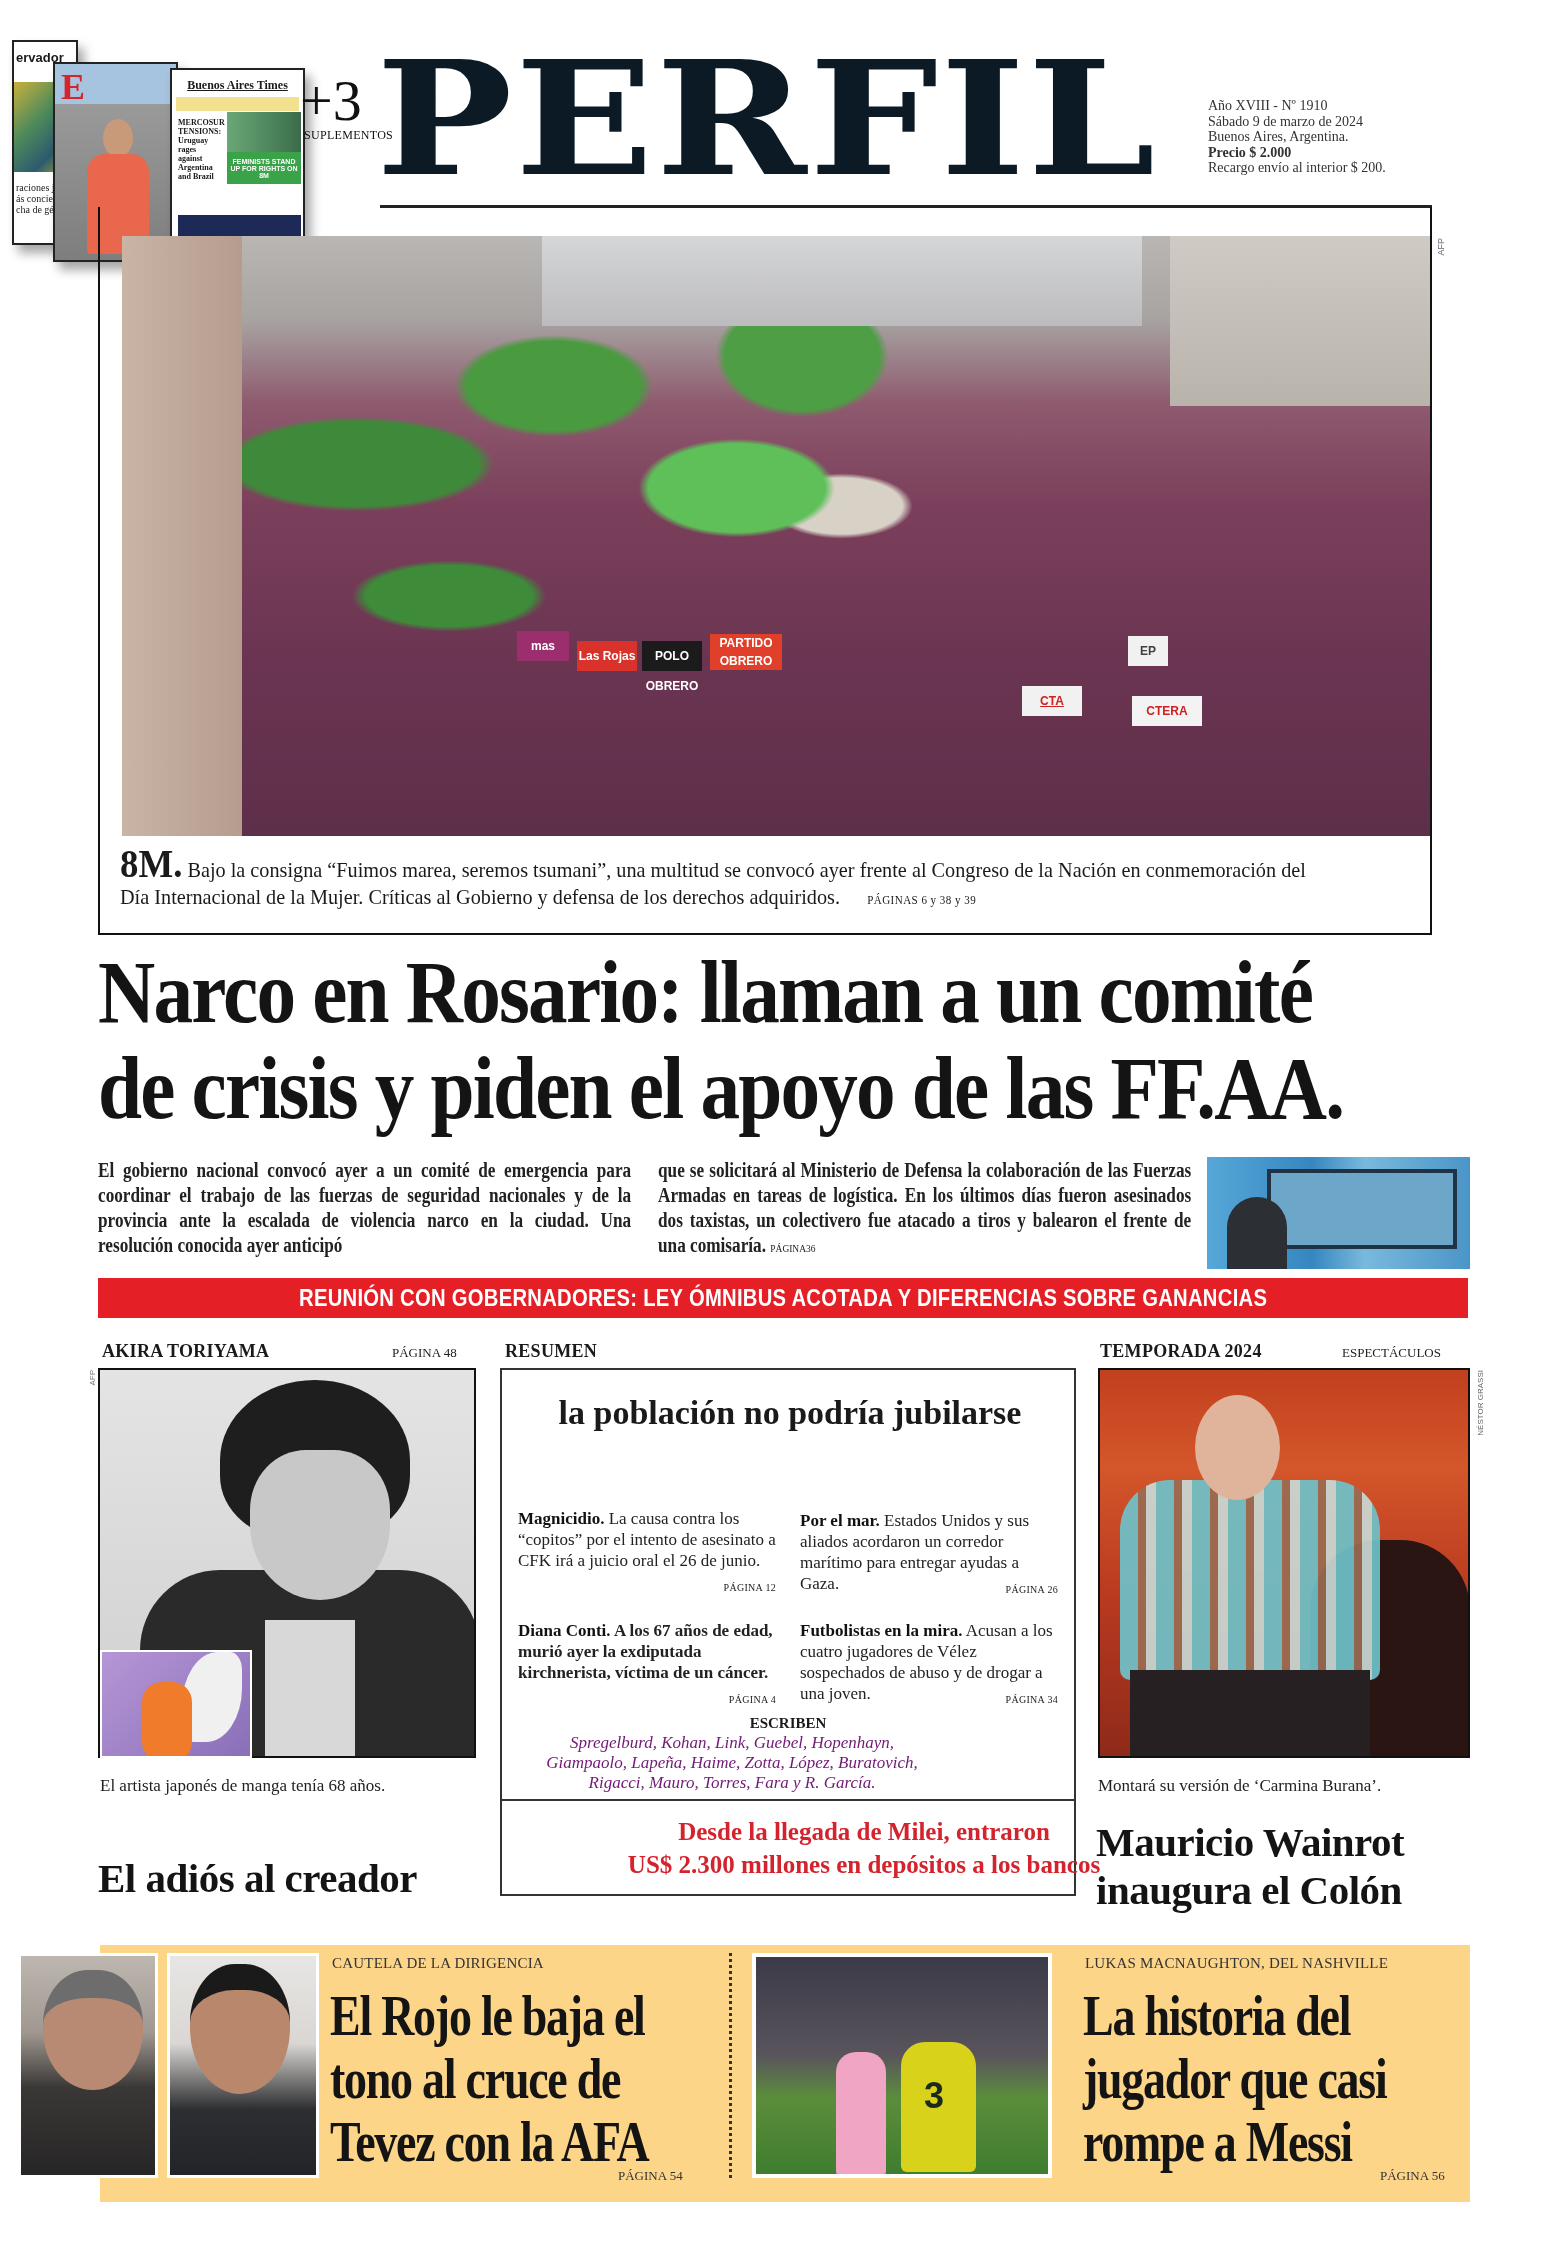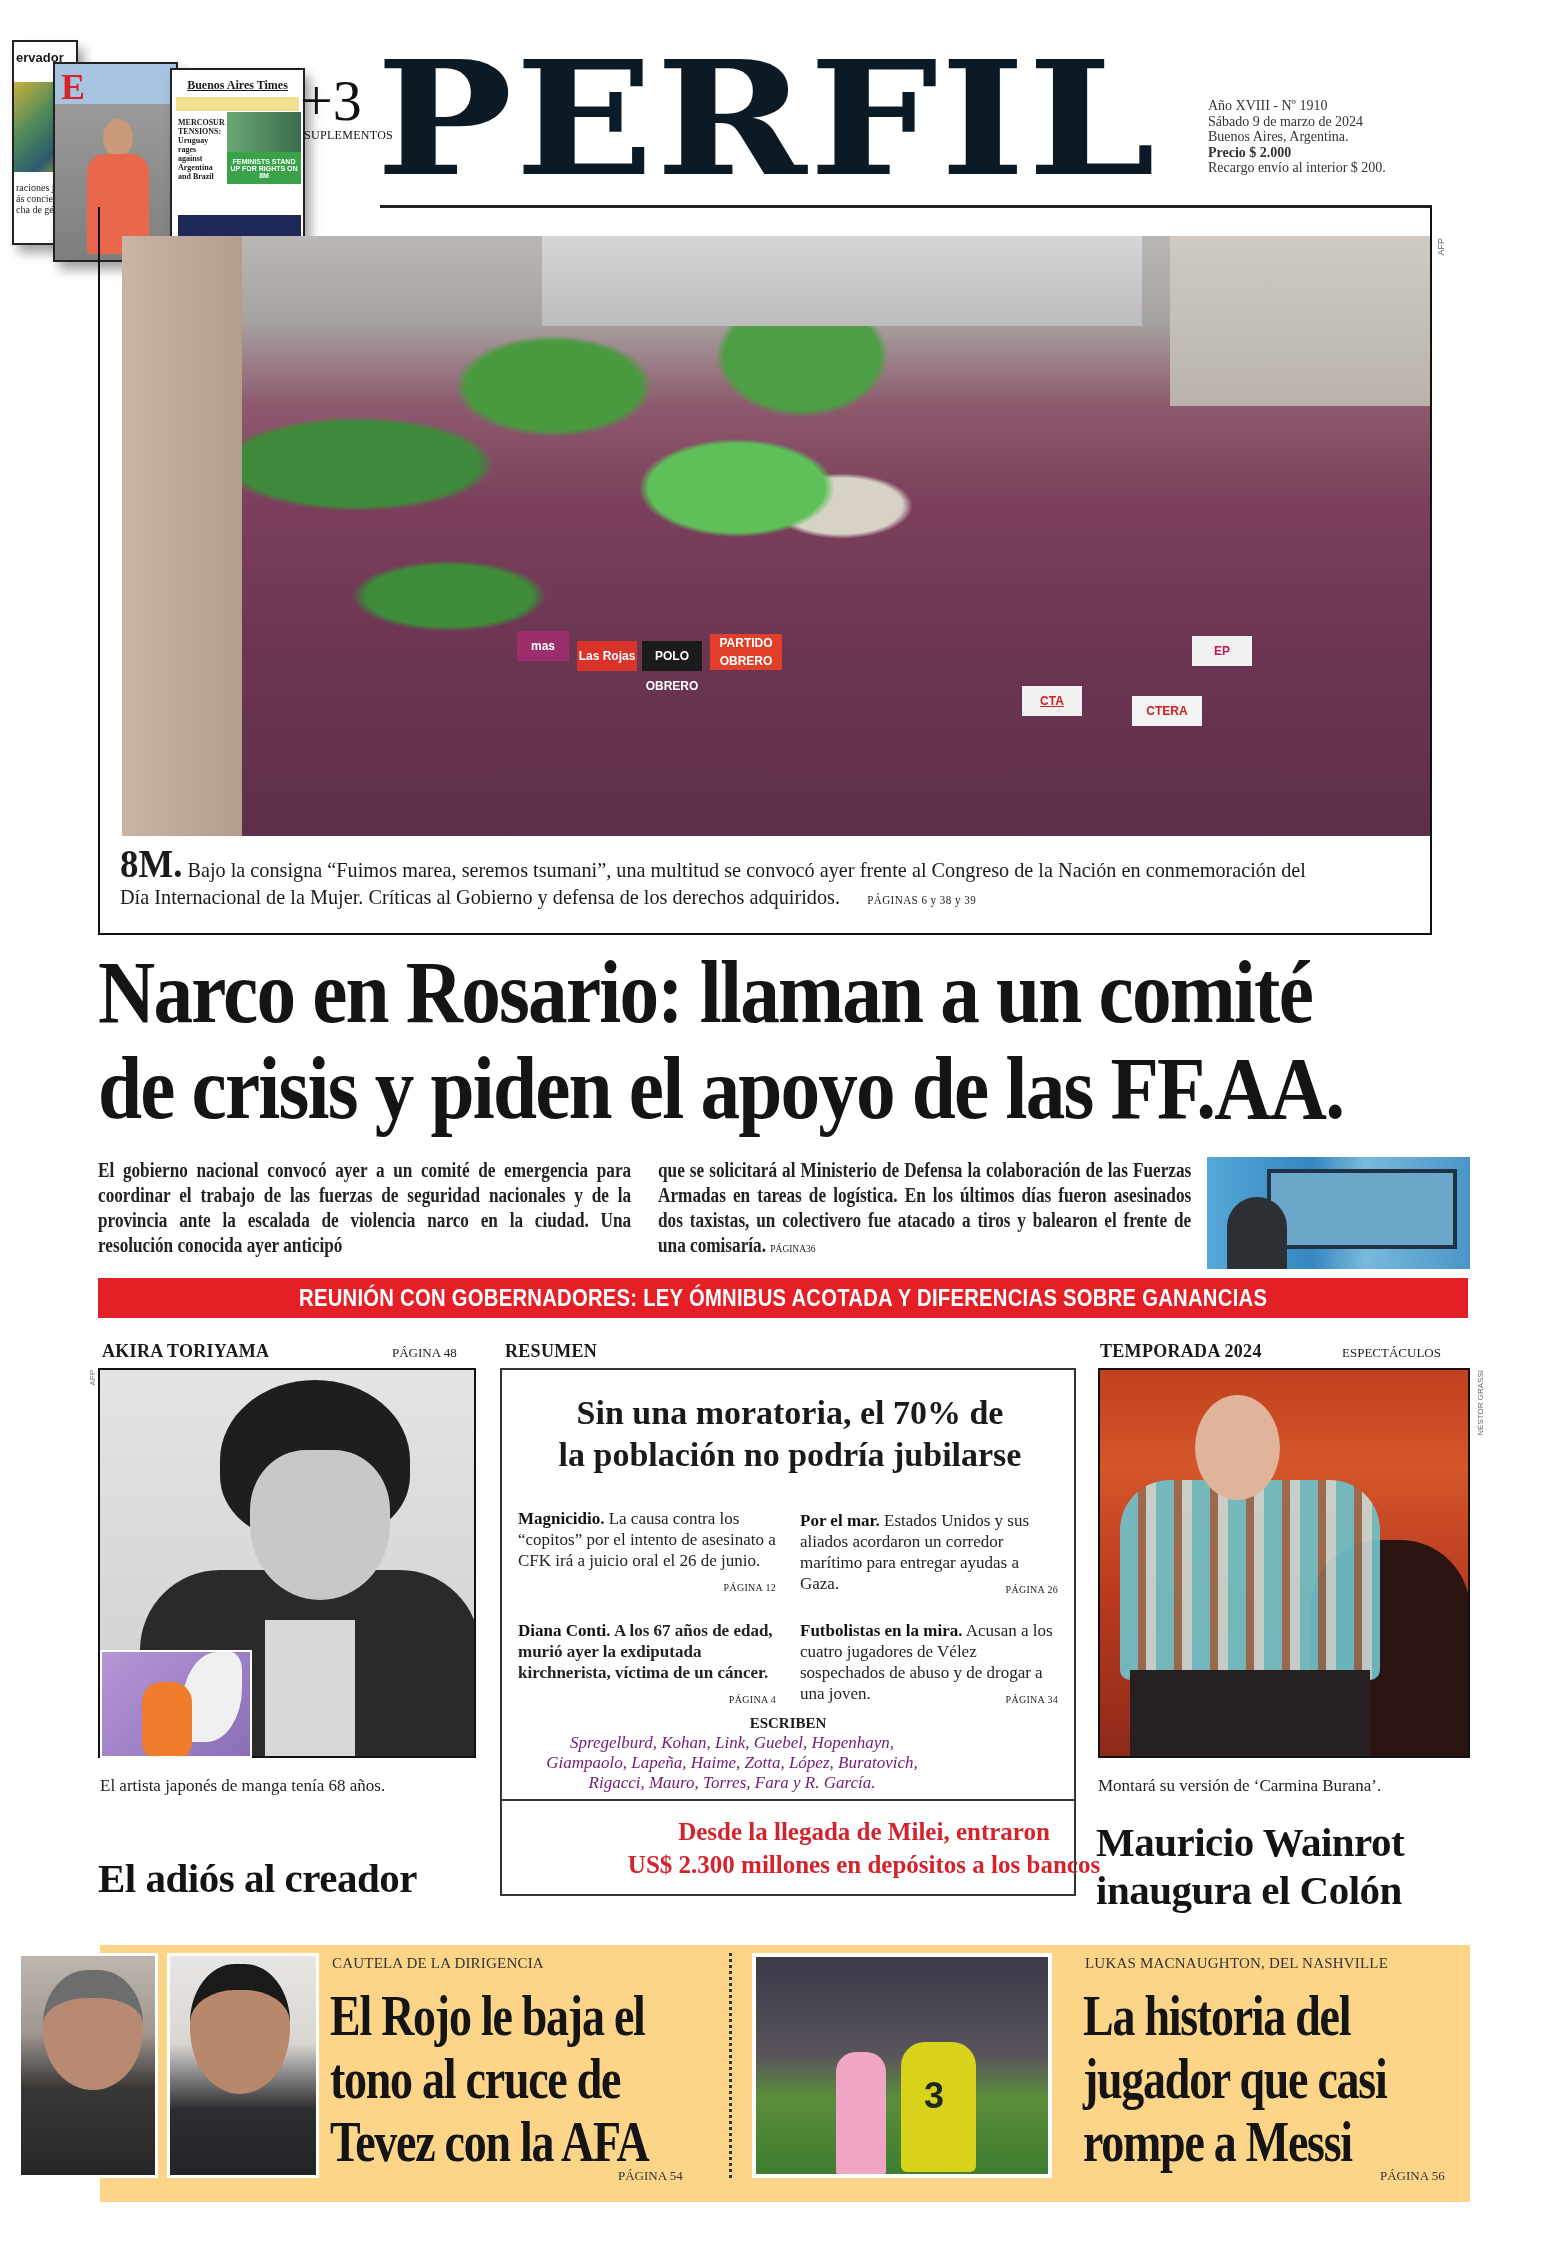--- a/index.html
+++ b/index.html
@@ -170,21 +170,21 @@
 <div class="abs hero-photo">
   <div class="sky"></div>
   <div class="bldL"></div>
   <div class="bldR"></div>
   <div class="banner" style="left:455px;top:405px;width:60px;background:#d8322b;">Las Rojas</div>
   <div class="banner" style="left:520px;top:405px;width:60px;background:#1b1b1b;">POLO OBRERO</div>
   <div class="banner" style="left:588px;top:398px;width:72px;height:36px;line-height:18px;background:#e0402a;">PARTIDO OBRERO</div>
   <div class="banner" style="left:395px;top:395px;width:52px;background:#9b2f6d;">mas</div>
   <div class="banner" style="left:1010px;top:460px;width:70px;background:#f3f3f3;color:#c22;">CTERA</div>
   <div class="banner" style="left:900px;top:450px;width:60px;background:#f1f1f1;color:#c22;text-decoration:underline;">CTA</div>
-  <div class="banner" style="left:1070px;top:400px;width:60px;background:#f1f1f1;color:#be185d;">EP</div>
+  <div class="banner" style="left:1006px;top:400px;width:40px;background:#f1f1f1;color:#404040;">EP</div>
 </div>
 <div class="abs afp-credit">AFP</div>
 <div class="abs caption">
   <span class="lead">8M.</span>
   <span>Bajo la consigna “Fuimos marea, seremos tsumani”, una multitud se convocó ayer frente al Congreso de la Nación en conmemoración del Día Internacional de la Mujer. Críticas al Gobierno y defensa de los derechos adquiridos.</span>
   <span class="pages">PÁGINAS 6 y 38 y 39</span>
 </div>
 
 <div class="abs headline">Narco en Rosario: llaman a un comité de crisis y piden el apoyo de las FF.AA.</div>
 <div class="abs lede lede1">El gobierno nacional convocó ayer a un comité de emergencia para coordinar el trabajo de las fuerzas de seguridad nacionales y de la provincia ante la escalada de violencia narco en la ciudad. Una resolución conocida ayer anticipó</div>
@@ -219,21 +219,20 @@
   <div class="body"></div>
 </div>
 <div class="abs photo-cap" style="left:100px;">El artista japonés de manga tenía 68 años.</div>
 <div class="abs sub-head" style="left:98px;margin-top:36px;">
   <div>El adiós al creador</div>
 </div>
 
 <div class="abs resumen-box"></div>
 <div class="abs resumen-box2"></div>
 <div class="abs res-title">
-  <div>Sin una moratoria, el 70% de</div>
   <div>la población no podría jubilarse</div>
 </div>
 <div class="abs brief" style="left:518px;">
   <b>Magnicidio.</b><span> La causa contra los “copitos” por el intento de asesinato a CFK irá a juicio oral el 26 de junio.</span>
   <span class="pg">PÁGINA 12</span>
 </div>
 <div class="abs brief" style="left:800px;top:1510px;">
   <b>Por el mar.</b><span> Estados Unidos y sus aliados acordaron un corredor marítimo para entregar ayudas a Gaza.</span>
   <span class="pg">PÁGINA 26</span>
 </div>

